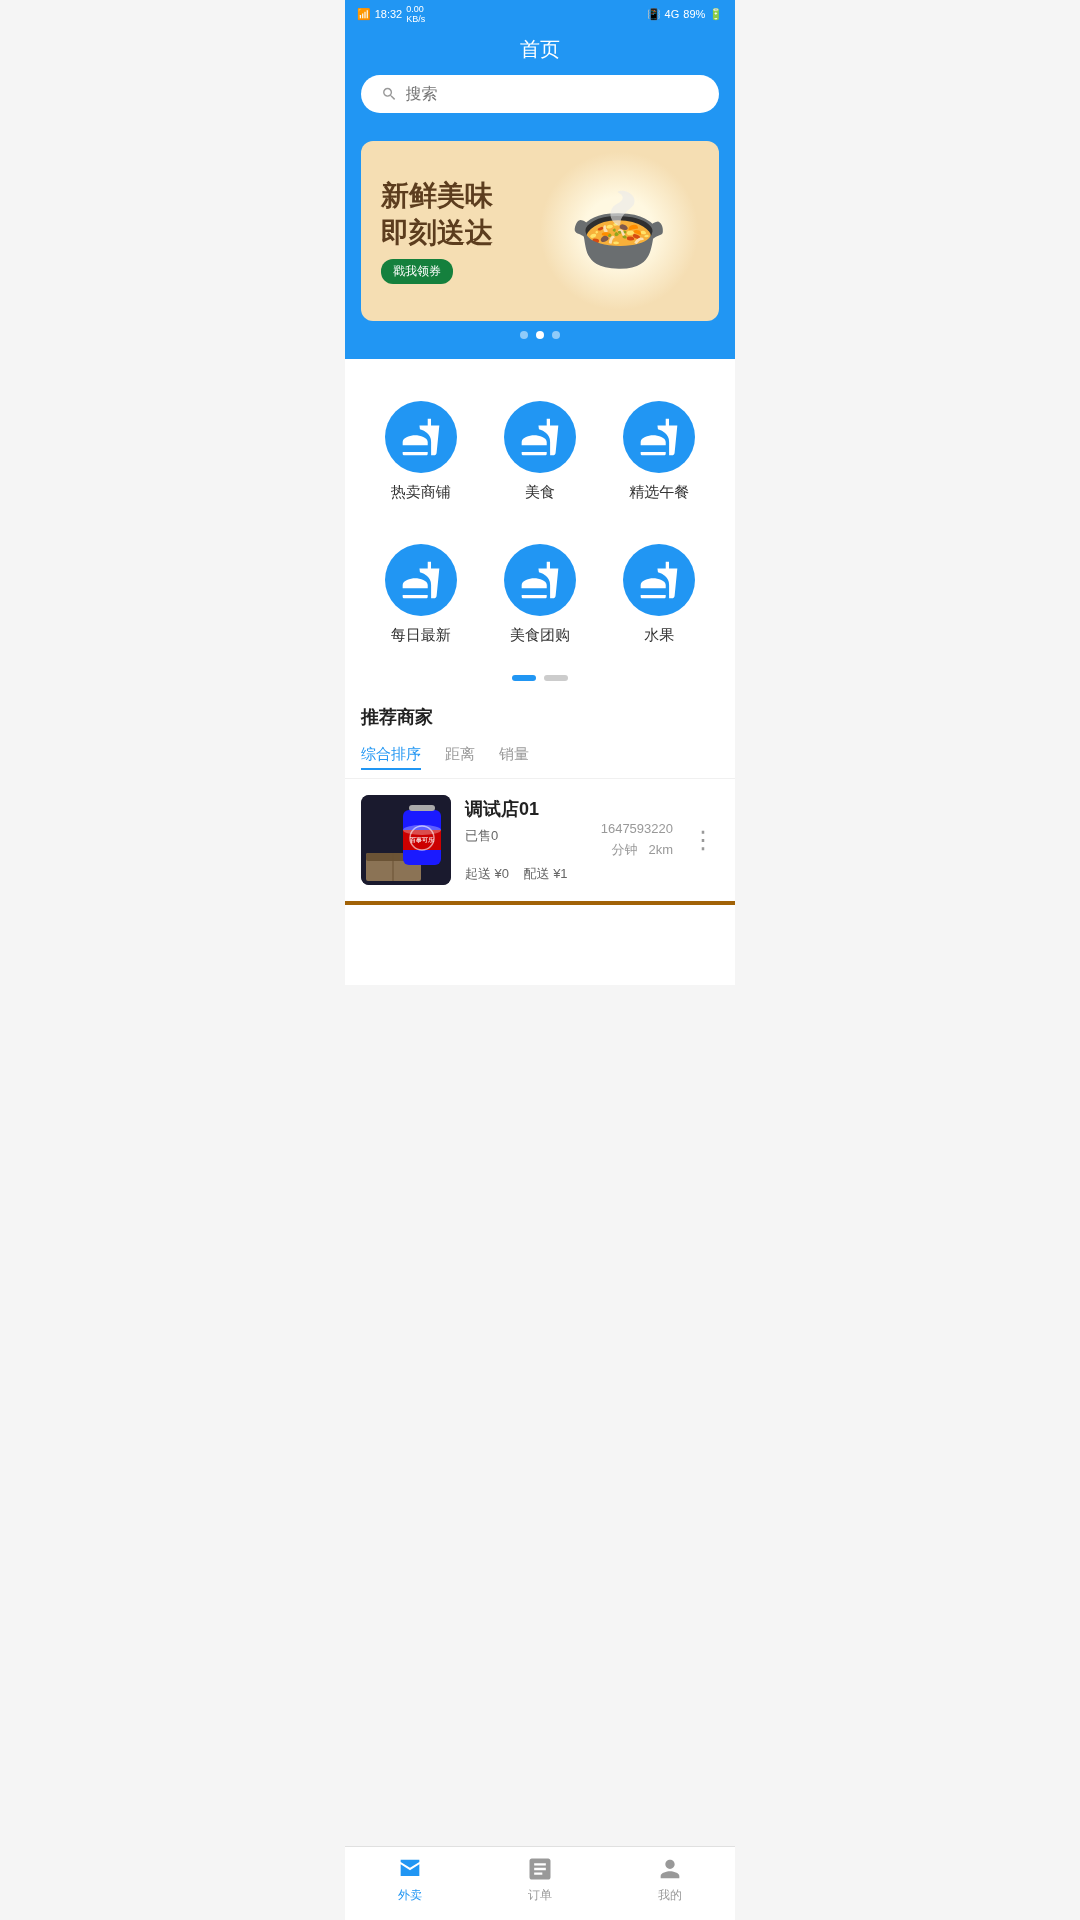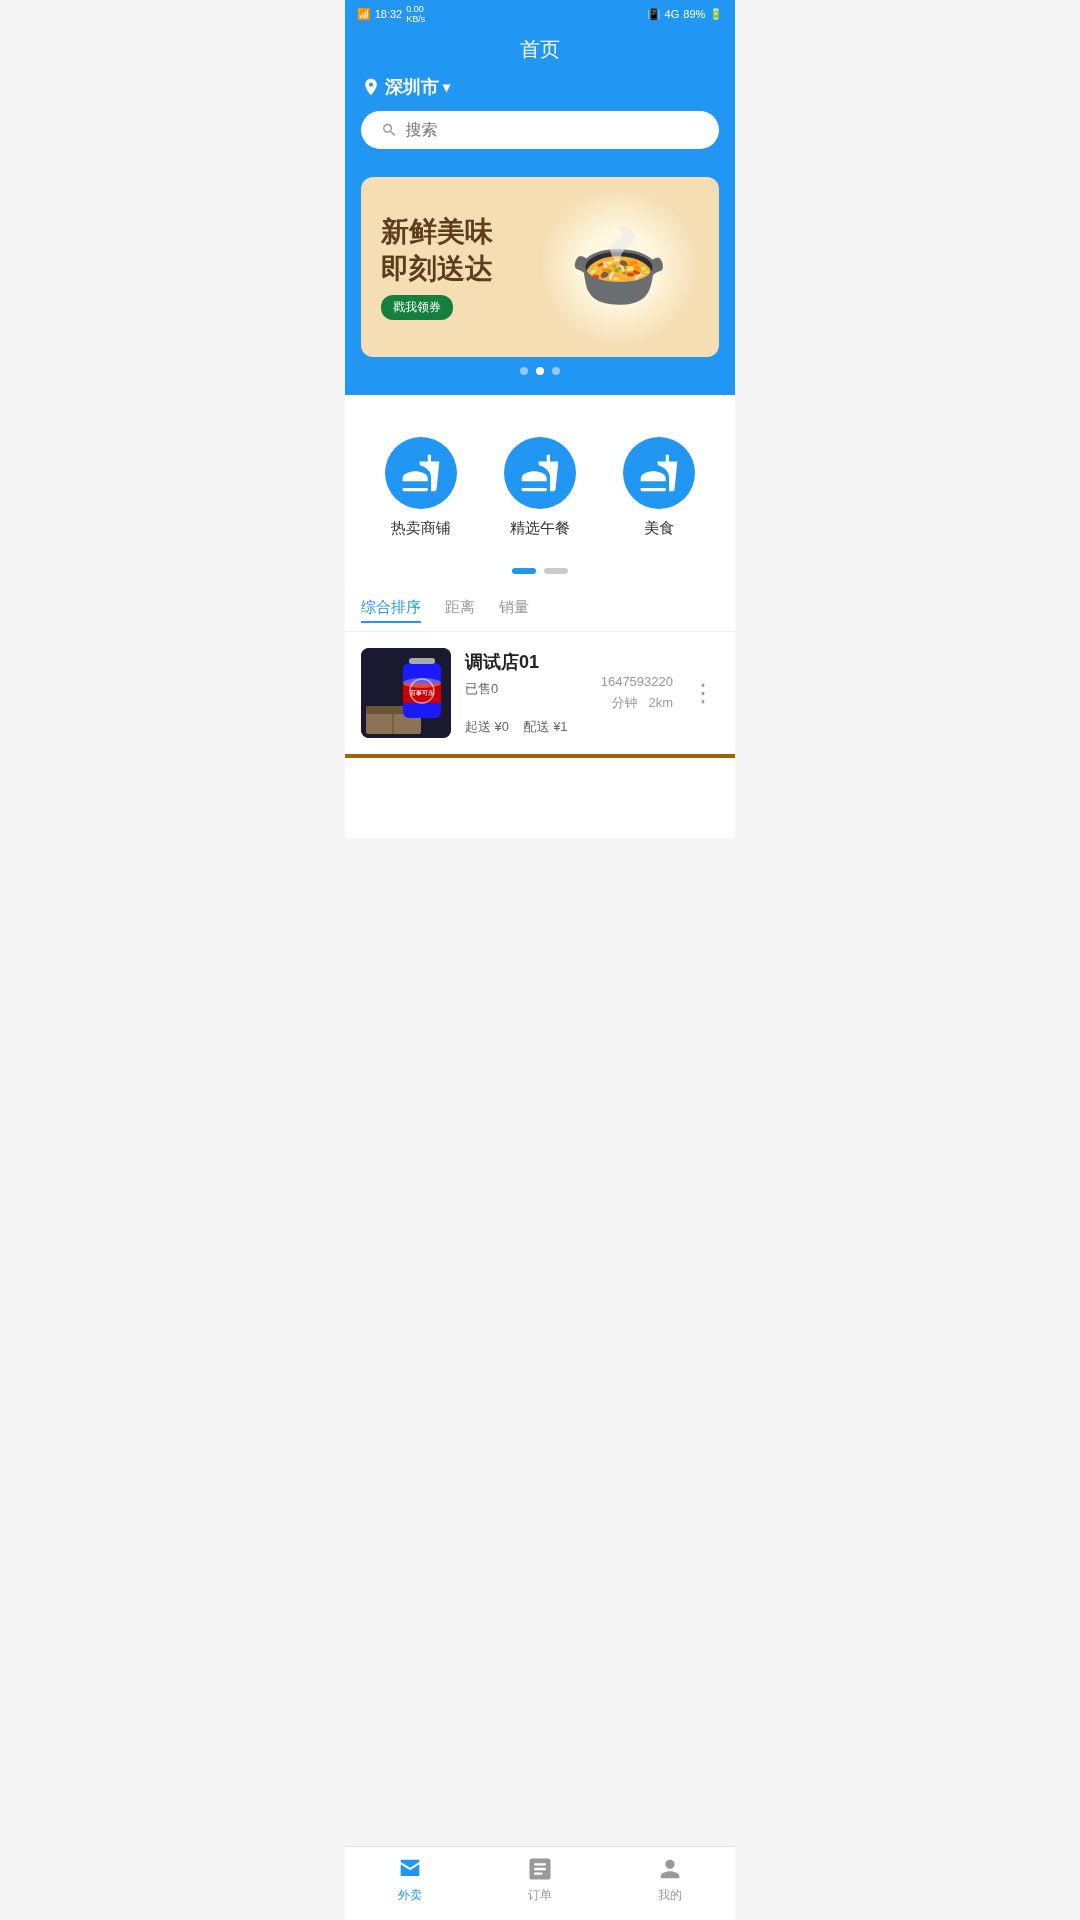--- a/index.html
+++ b/index.html
@@ -322,27 +322,20 @@
     <span>📳</span>
     <span>4G</span>
     <span>89%</span>
     <span>🔋</span>
   </div>
 </div>
 
 <div class="header">
   <div class="header-title">首页</div>
 
-  <div class="location-row">
-    <svg class="location-icon" viewBox="0 0 24 24" fill="white">
-      <path d="M12 2C8.13 2 5 5.13 5 9c0 5.25 7 13 7 13s7-7.75 7-13c0-3.87-3.13-7-7-7zm0 9.5c-1.38 0-2.5-1.12-2.5-2.5s1.12-2.5 2.5-2.5 2.5 1.12 2.5 2.5-1.12 2.5-2.5 2.5z"></path>
-    </svg>
-    <span>深圳市</span>
-    <span style="font-size:14px">▾</span>
-  </div>
 
   <div class="search-bar">
     <svg width="18" height="18" viewBox="0 0 24 24" fill="#999">
       <path d="M15.5 14h-.79l-.28-.27A6.471 6.471 0 0 0 16 9.5 6.5 6.5 0 1 0 9.5 16c1.61 0 3.09-.59 4.23-1.57l.27.28v.79l5 4.99L20.49 19l-4.99-5zm-6 0C7.01 14 5 11.99 5 9.5S7.01 5 9.5 5 14 7.01 14 9.5 11.99 14 9.5 14z"></path>
     </svg>
     <input type="text" readonly="" placeholder="搜索" style="">
   </div>
 </div>
 
 <div class="banner-container">
@@ -371,38 +364,65 @@
         </svg>
       </div>
       <span class="category-label">热卖商铺</span>
     </div>
     <div class="category-item">
       <div class="category-icon">
         <svg viewBox="0 0 24 24">
           <path d="M18.06 22.99h1.66c.84 0 1.53-.64 1.63-1.46L23 5.05h-5V1h-1.97v4.05h-4.97l.3 2.34c1.71.47 3.31 1.32 4.27 2.26 1.44 1.42 2.43 2.89 2.43 5.29v8.05zM1 21.99V21h15.03v.99c0 .55-.45 1-1.01 1H2.01c-.56 0-1.01-.45-1.01-1zm15.03-7c0-2.5-4.53-3.99-7.52-3.99-2.99 0-7.51 1.49-7.51 3.99v2h15.03v-2z"></path>
         </svg>
       </div>
+      <span class="category-label">美食</span>
+    </div>
+    <div class="category-item">
+      <div class="category-icon">
+        <svg viewBox="0 0 24 24">
+          <path d="M18.06 22.99h1.66c.84 0 1.53-.64 1.63-1.46L23 5.05h-5V1h-1.97v4.05h-4.97l.3 2.34c1.71.47 3.31 1.32 4.27 2.26 1.44 1.42 2.43 2.89 2.43 5.29v8.05zM1 21.99V21h15.03v.99c0 .55-.45 1-1.01 1H2.01c-.56 0-1.01-.45-1.01-1zm15.03-7c0-2.5-4.53-3.99-7.52-3.99-2.99 0-7.51 1.49-7.51 3.99v2h15.03v-2z"></path>
+        </svg>
+      </div>
       <span class="category-label">精选午餐</span>
     </div>
-    <div class="category-item">
-      <div class="category-icon">
-        <svg viewBox="0 0 24 24">
-          <path d="M18.06 22.99h1.66c.84 0 1.53-.64 1.63-1.46L23 5.05h-5V1h-1.97v4.05h-4.97l.3 2.34c1.71.47 3.31 1.32 4.27 2.26 1.44 1.42 2.43 2.89 2.43 5.29v8.05zM1 21.99V21h15.03v.99c0 .55-.45 1-1.01 1H2.01c-.56 0-1.01-.45-1.01-1zm15.03-7c0-2.5-4.53-3.99-7.52-3.99-2.99 0-7.51 1.49-7.51 3.99v2h15.03v-2z"></path>
-        </svg>
-      </div>
-      <span class="category-label">美食</span>
-    </div>
-  </div>
-
+  </div>
+
+  <div class="categories" style="padding-top:0">
+    <div class="category-item">
+      <div class="category-icon">
+        <svg viewBox="0 0 24 24">
+          <path d="M18.06 22.99h1.66c.84 0 1.53-.64 1.63-1.46L23 5.05h-5V1h-1.97v4.05h-4.97l.3 2.34c1.71.47 3.31 1.32 4.27 2.26 1.44 1.42 2.43 2.89 2.43 5.29v8.05zM1 21.99V21h15.03v.99c0 .55-.45 1-1.01 1H2.01c-.56 0-1.01-.45-1.01-1zm15.03-7c0-2.5-4.53-3.99-7.52-3.99-2.99 0-7.51 1.49-7.51 3.99v2h15.03v-2z"></path>
+        </svg>
+      </div>
+      <span class="category-label">每日最新</span>
+    </div>
+    <div class="category-item">
+      <div class="category-icon">
+        <svg viewBox="0 0 24 24">
+          <path d="M18.06 22.99h1.66c.84 0 1.53-.64 1.63-1.46L23 5.05h-5V1h-1.97v4.05h-4.97l.3 2.34c1.71.47 3.31 1.32 4.27 2.26 1.44 1.42 2.43 2.89 2.43 5.29v8.05zM1 21.99V21h15.03v.99c0 .55-.45 1-1.01 1H2.01c-.56 0-1.01-.45-1.01-1zm15.03-7c0-2.5-4.53-3.99-7.52-3.99-2.99 0-7.51 1.49-7.51 3.99v2h15.03v-2z"></path>
+        </svg>
+      </div>
+      <span class="category-label">美食团购</span>
+    </div>
+    <div class="category-item">
+      <div class="category-icon">
+        <svg viewBox="0 0 24 24">
+          <path d="M18.06 22.99h1.66c.84 0 1.53-.64 1.63-1.46L23 5.05h-5V1h-1.97v4.05h-4.97l.3 2.34c1.71.47 3.31 1.32 4.27 2.26 1.44 1.42 2.43 2.89 2.43 5.29v8.05zM1 21.99V21h15.03v.99c0 .55-.45 1-1.01 1H2.01c-.56 0-1.01-.45-1.01-1zm15.03-7c0-2.5-4.53-3.99-7.52-3.99-2.99 0-7.51 1.49-7.51 3.99v2h15.03v-2z"></path>
+        </svg>
+      </div>
+      <span class="category-label">水果</span>
+    </div>
+  </div>
 
   <div class="categories-indicator">
     <div class="page-dot"></div>
     <div class="page-dot inactive"></div>
   </div>
 
+  <div class="section-title">推荐商家</div>
 
   <div class="sort-tabs">
     <div class="sort-tab active">综合排序</div>
     <div class="sort-tab">距离</div>
     <div class="sort-tab">销量</div>
   </div>
 
   <div class="store-card">
     <div class="store-image">
 

